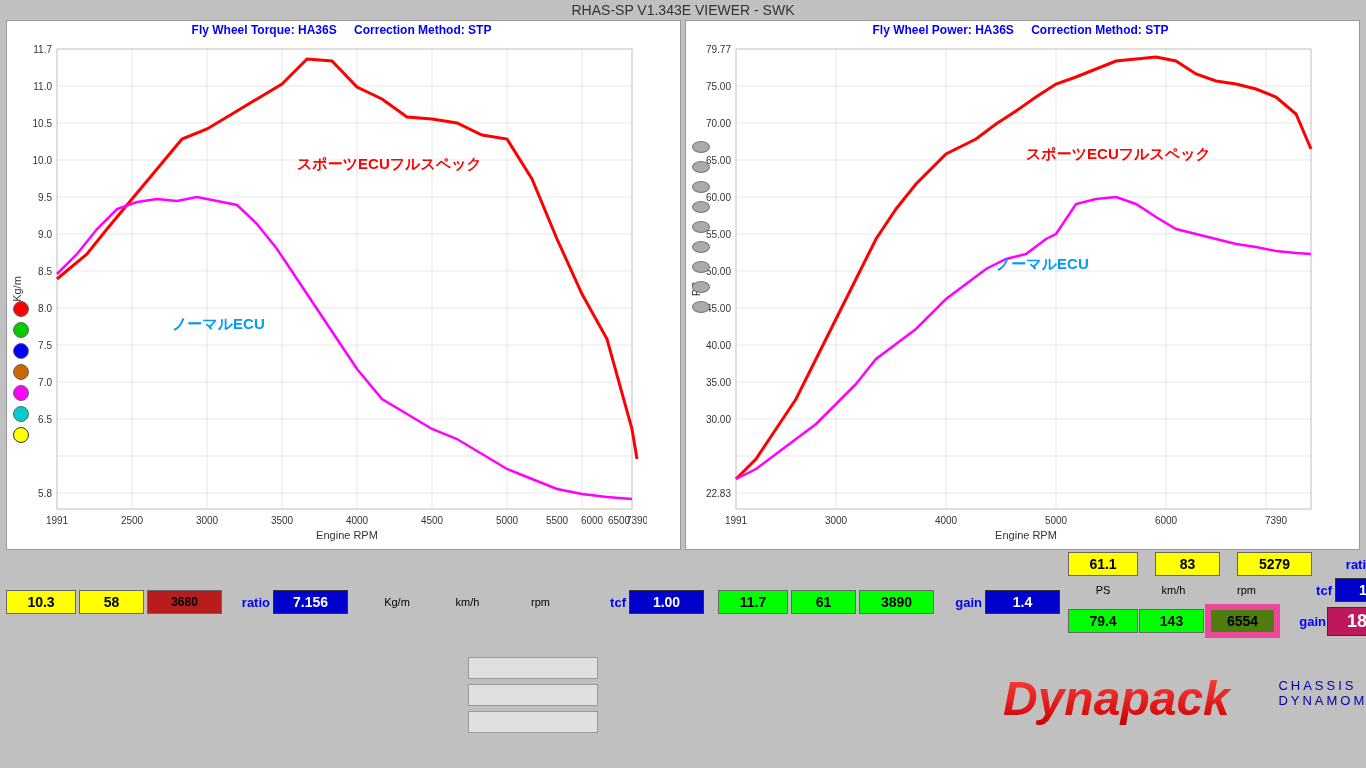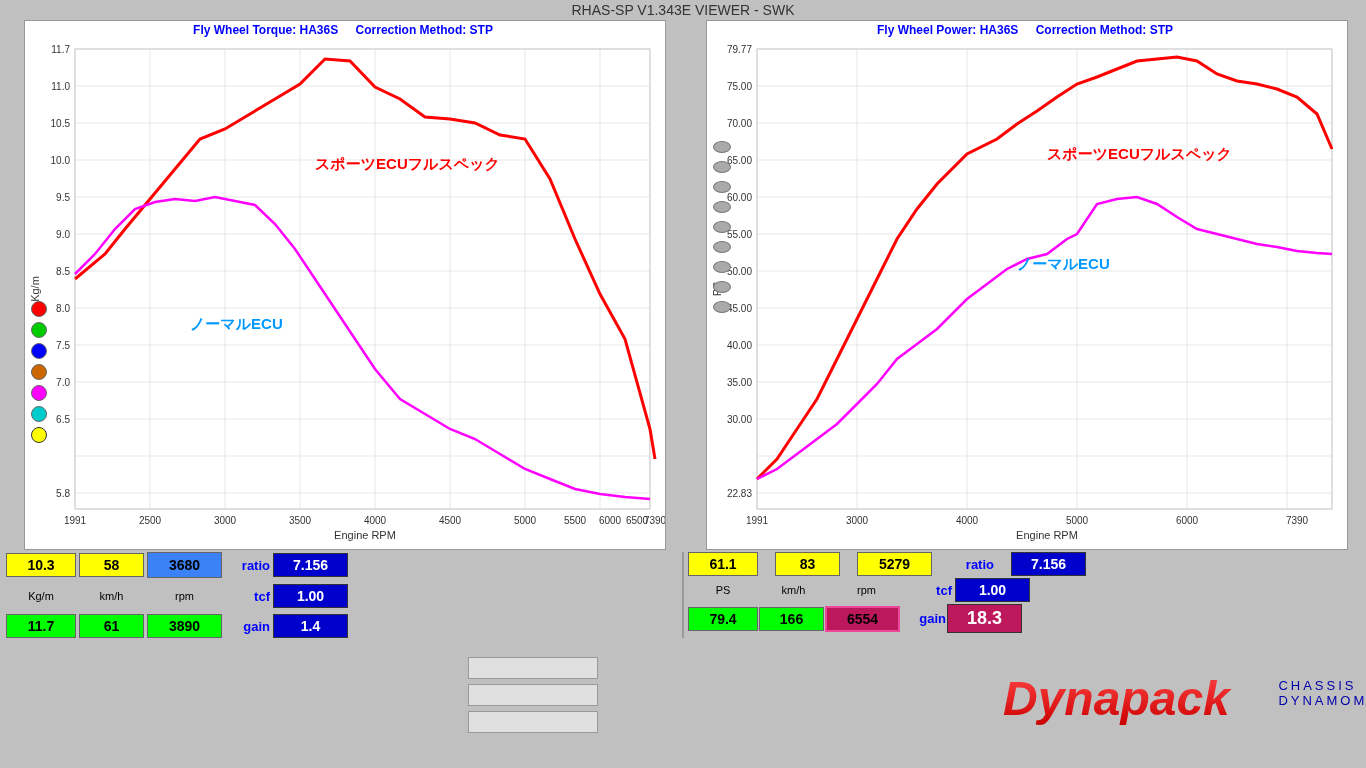--- a/index.html
+++ b/index.html
@@ -22,21 +22,21 @@
     .charts-area {
       display: flex;
       background: #c0c0c0;
       padding: 0 4px;
     }
 
     .chart-section {
       flex: 1;
       background: white;
       border: 1px solid #999;
-      margin: 0 20px;
+      margin: 0 2px;
       position: relative;
     }
 
     .chart-title {
       text-align: center;
       font-size: 12px;
       font-weight: bold;
       padding: 2px 0;
       color: black;
     }
@@ -385,25 +385,25 @@
         "></polyline>
 
       <text x="340" y="120" font-size="15" fill="#ff0000" font-weight="bold">スポーツECUフルスペック</text>
       <text x="310" y="230" font-size="15" fill="#0099ff" font-weight="bold">ノーマルECU</text>
     </svg>
   </div>
 </div>
 
 <div style="display:flex; background:#c0c0c0; padding:2px 6px; gap:4px;">
 
-  <div style="flex:1; display:flex; flex-direction:column; gap:6px;">
+  <div style="flex:1; display:flex; gap:14px;margin-top:14px;">
     <div class="stats-line" style="display:flex; gap:3px; align-items:center;">
       <div style="background:yellow; border:1px solid #666; text-align:center; font-size:14px; font-weight:bold; padding:3px 6px; min-width:70px;">10.3</div>
       <div style="background:yellow; border:1px solid #666; text-align:center; font-size:14px; font-weight:bold; padding:3px 6px; min-width:65px;">58</div>
-      <div style="background:#3b82f6; border:1px solid #666; text-align:center; font-size:14px; font-weight:bold; padding:4px 6px; min-width:75px;">3680</div>
+      <div style="background:#b91c1c; border:1px solid #666; text-align:center; font-size:12px; font-weight:bold; padding:4px 6px; min-width:75px;">3680</div>
       <div style="font-size:13px; color:blue; font-weight:bold; min-width:45px; text-align:right;">ratio</div>
       <div style="background:#0000cc; border:1px solid #333; text-align:center; font-size:14px; font-weight:bold; padding:3px 8px; color:white; min-width:75px;">7.156</div>
     </div>
     <div style="display:flex; gap:3px; align-items:center;">
       <div style="font-size:11px; color:black; text-align:center; min-width:70px;">Kg/m</div>
       <div style="font-size:11px; color:black; text-align:center; min-width:65px;">km/h</div>
       <div style="font-size:11px; color:black; text-align:center; min-width:75px;">rpm</div>
       <div style="font-size:13px; color:blue; font-weight:bold; min-width:45px; text-align:right;">tcf</div>
       <div style="background:#0000cc; border:1px solid #333; text-align:center; font-size:14px; font-weight:bold; padding:3px 8px; color:white; min-width:75px;">1.00</div>
     </div>
@@ -428,22 +428,22 @@
     </div>
     <div style="display:flex; gap:3px; align-items:center;">
       <div style="font-size:11px; color:black; text-align:center; min-width:70px;">PS</div>
       <div style="font-size:11px; color:black; text-align:center; min-width:65px;">km/h</div>
       <div style="font-size:11px; color:black; text-align:center; min-width:75px;">rpm</div>
       <div style="font-size:13px; color:blue; font-weight:bold; min-width:45px; text-align:right;">tcf</div>
       <div style="background:#0000cc; border:1px solid #333; text-align:center; font-size:14px; font-weight:bold; padding:3px 8px; color:white; min-width:75px;">1.00</div>
     </div>
     <div style="display:flex; gap:1px; align-items:center;">
       <div style="background:#00ff00; border:1px solid #666; text-align:center; font-size:14px; font-weight:bold; padding:3px 6px; min-width:70px;">79.4</div>
-      <div style="background:#00ff00; border:1px solid #666; text-align:center; font-size:14px; font-weight:bold; padding:3px 6px; min-width:65px;">166</div>
-      <div style="background:#be185d; border:2px solid #ec4899; text-align:center; font-size:14px; font-weight:bold; padding:3px 6px; min-width:75px;">6554</div>
+      <div style="background:#00ff00; border:1px solid #666; text-align:center; font-size:14px; font-weight:bold; padding:3px 6px; min-width:65px;">143</div>
+      <div style="background:#4d7c0f; border:6px solid #ec4899; text-align:center; font-size:14px; font-weight:bold; padding:3px 6px; min-width:75px;">6554</div>
       <div style="font-size:13px; color:blue; font-weight:bold; min-width:45px; text-align:right;">gain</div>
       <div style="background:#be185d; border:1px solid #333; text-align:center; font-size:18px; font-weight:bold; padding:3px 8px; color:white; min-width:75px;">18.3</div>
     </div>
   </div>
 </div>
 
 <div class="bottom-area">
 
 
   <div style="flex:1; display:flex; flex-direction:column; align-items:center; justify-content:center; gap:5px;">

